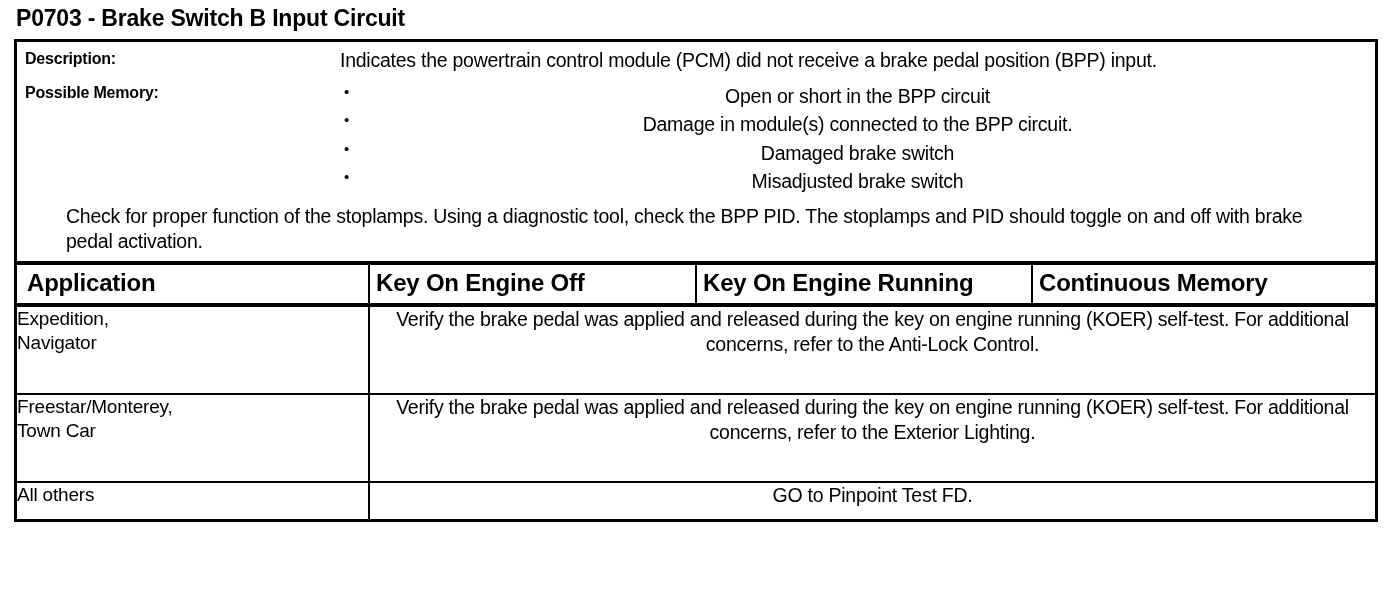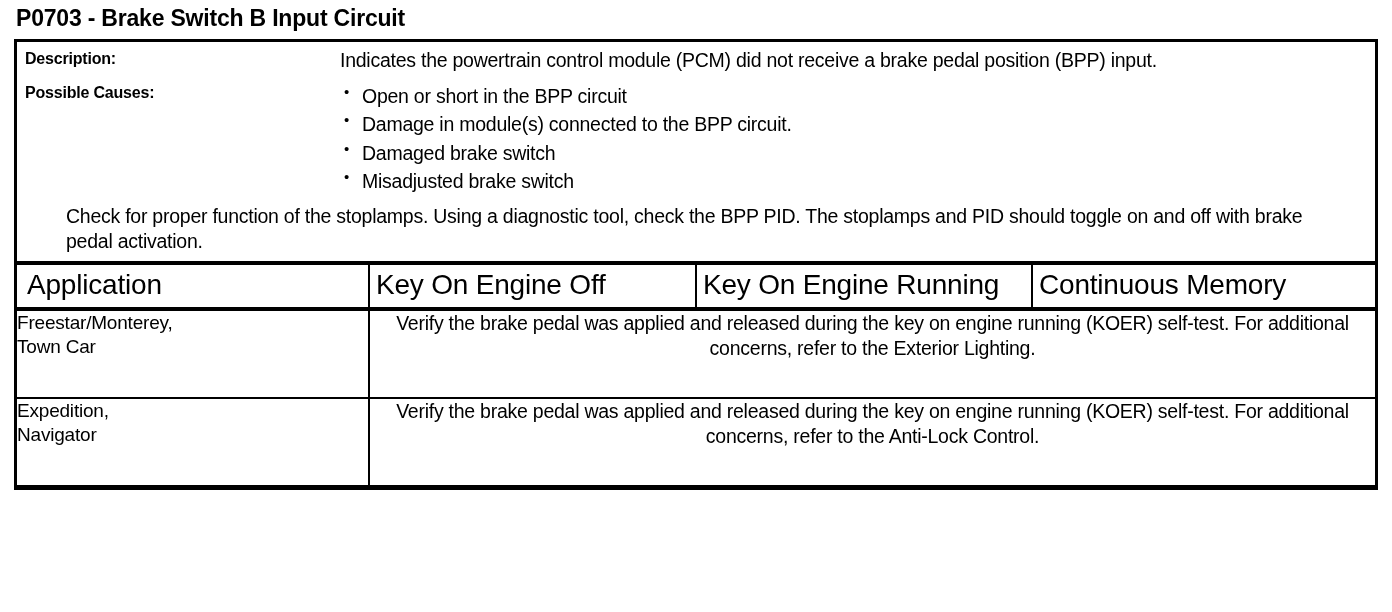--- a/index.html
+++ b/index.html
@@ -65,20 +65,21 @@
     font-size: 19.5px;
     line-height: 1.32;
     letter-spacing: -0.25px;
     padding-right: 18px;
     margin-left: 41px;
   }
   ul.causes {
     margin: 0;
     padding: 0;
     list-style: none;
+    text-align: center;
   }
   ul.causes li {
     position: relative;
     padding-left: 22px;
     line-height: 1.46;
   }
   ul.causes li::before {
     content: "\2022";
     position: absolute;
     left: 4px;
@@ -93,22 +94,22 @@
     table-layout: fixed;
   }
   table.appl td, table.appl th {
     border: 2px solid #000;
     padding: 0;
     vertical-align: top;
     font-weight: normal;
   }
   table.appl tr.header-row th {
     border-bottom: 4px solid #000;
-    font-size: 28px;
-    font-weight: normal;
+    font-size: 24px;
+    font-weight: bold;
     letter-spacing: -0.2px;
     padding: 4px 6px 6px 6px;
     white-space: nowrap;
   }
   th.col-app {
     text-align: left;
     padding-left: 10px !important;
   }
   th.col-ctr { text-align: left; }
 
@@ -149,21 +150,21 @@
   <div class="frame">
 
     <div class="info-block">
 
       <div class="info-row">
         <div class="info-label">Description:</div>
         <div class="info-value">Indicates the powertrain control module (PCM) did not receive a brake pedal position (BPP) input.</div>
       </div>
 
       <div class="info-row">
-        <div class="info-label">Possible Causes:</div>
+        <div class="info-label">Possible Memory:</div>
         <div class="info-value">
           <ul class="causes">
             <li>Open or short in the BPP circuit</li>
             <li>Damage in module(s) connected to the BPP circuit.</li>
             <li>Damaged brake switch</li>
             <li>Misadjusted brake switch</li>
           </ul>
         </div>
       </div>
 
@@ -183,35 +184,43 @@
       <tbody>
         <tr class="header-row">
           <th class="col-app">Application</th>
           <th class="col-ctr">Key On Engine Off</th>
           <th class="col-ctr">Key On Engine Running</th>
           <th class="col-ctr">Continuous Memory</th>
         </tr>
 
         <tr>
           <td class="app-cell tall">
+            <div>Expedition,</div>
+            <div>Navigator</div>
+          </td>
+          <td class="span-cell tall" colspan="3">
+            <span class="hang">Verify the brake pedal was applied and released during the key on engine running (KOER) self-test. For additional concerns, refer to the Anti-Lock Control.</span>
+          </td>
+        </tr>
+
+        <tr>
+          <td class="app-cell tall">
             <div>Freestar/Monterey,</div>
             <div>Town Car</div>
           </td>
           <td class="span-cell tall" colspan="3">
             <span class="hang">Verify the brake pedal was applied and released during the key on engine running (KOER) self-test. For additional concerns, refer to the Exterior Lighting.</span>
           </td>
         </tr>
 
-        <tr>
-          <td class="app-cell tall">
-            <div>Expedition,</div>
-            <div>Navigator</div>
-          </td>
-          <td class="span-cell tall" colspan="3">
-            <span class="hang">Verify the brake pedal was applied and released during the key on engine running (KOER) self-test. For additional concerns, refer to the Anti-Lock Control.</span>
-          </td>
-        </tr>
-
+        <tr class="last-row">
+          <td class="app-cell short">
+            <div>All others</div>
+          </td>
+          <td class="span-cell short" colspan="3">
+            <span class="hang">GO to Pinpoint Test FD.</span>
+          </td>
+        </tr>
       </tbody>
     </table>
 
   </div>
 </div>
 
 </body></html>

